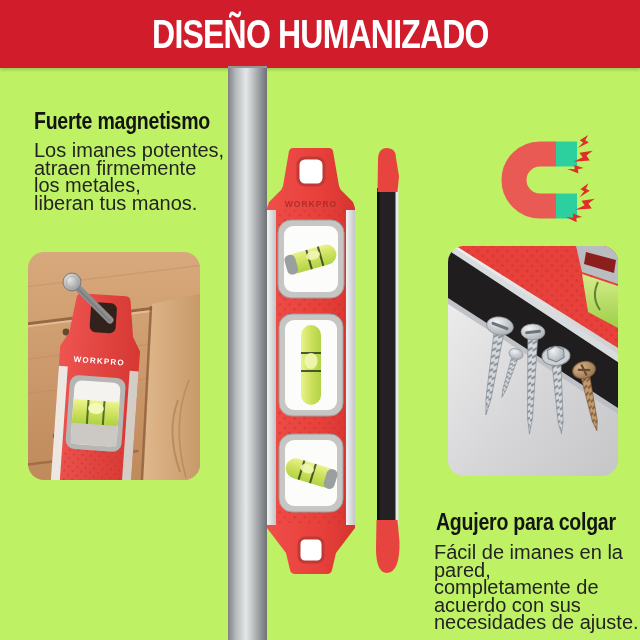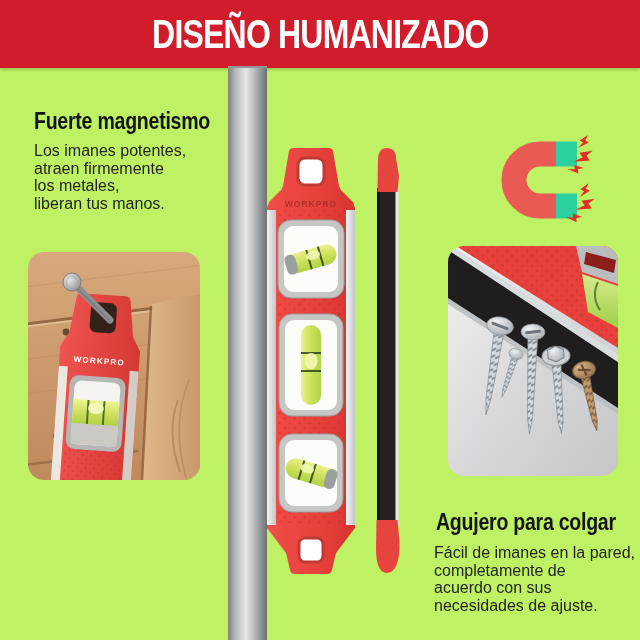--- a/index.html
+++ b/index.html
@@ -7,21 +7,21 @@
          font-family:"Liberation Sans",sans-serif;padding-left:16px;}
   .banner{position:absolute;left:0;top:0;width:640px;height:68px;background:#d01c2b;
           display:flex;align-items:center;justify-content:center;box-shadow:0 2px 3px rgba(0,0,0,.18);}
   .banner-text{color:#ffffff;font-weight:700;font-size:40px;letter-spacing:-1px;
                transform:scaleX(0.8);transform-origin:center;white-space:nowrap;}
   .pole{position:absolute;left:228px;top:66px;width:39px;height:574px;
         background:linear-gradient(90deg,#7f8183 0%,#b7babc 20%,#e4e6e7 46%,#c0c3c5 64%,#8d9092 86%,#6f7173 100%);
         border-top:2px solid #93969a;}
   .heading{position:absolute;color:#141414;font-weight:700;font-size:23px;letter-spacing:-0.3px;
            transform:scaleX(0.85);transform-origin:left top;white-space:nowrap;margin:0;}
-  .body-text{position:absolute;color:#232323;font-size:16px;line-height:17.5px;
+  .body-text{position:absolute;color:#232323;font-size:20px;line-height:17.5px;
              white-space:pre-line;margin:0;}
   .h-left{left:34px;top:108px;}
   .p-left{left:34px;top:142px;}
   .h-right{left:436px;top:509px;}
   .p-right{left:434px;top:544px;}
   .photo{position:absolute;border-radius:16px;overflow:hidden;}
   .photo-wood{left:28px;top:252px;width:172px;height:228px;}
   .photo-screws{left:448px;top:246px;width:170px;height:230px;}
   .lvl-front{position:absolute;left:265px;top:146px;}
   .lvl-side{position:absolute;left:370px;top:146px;}

